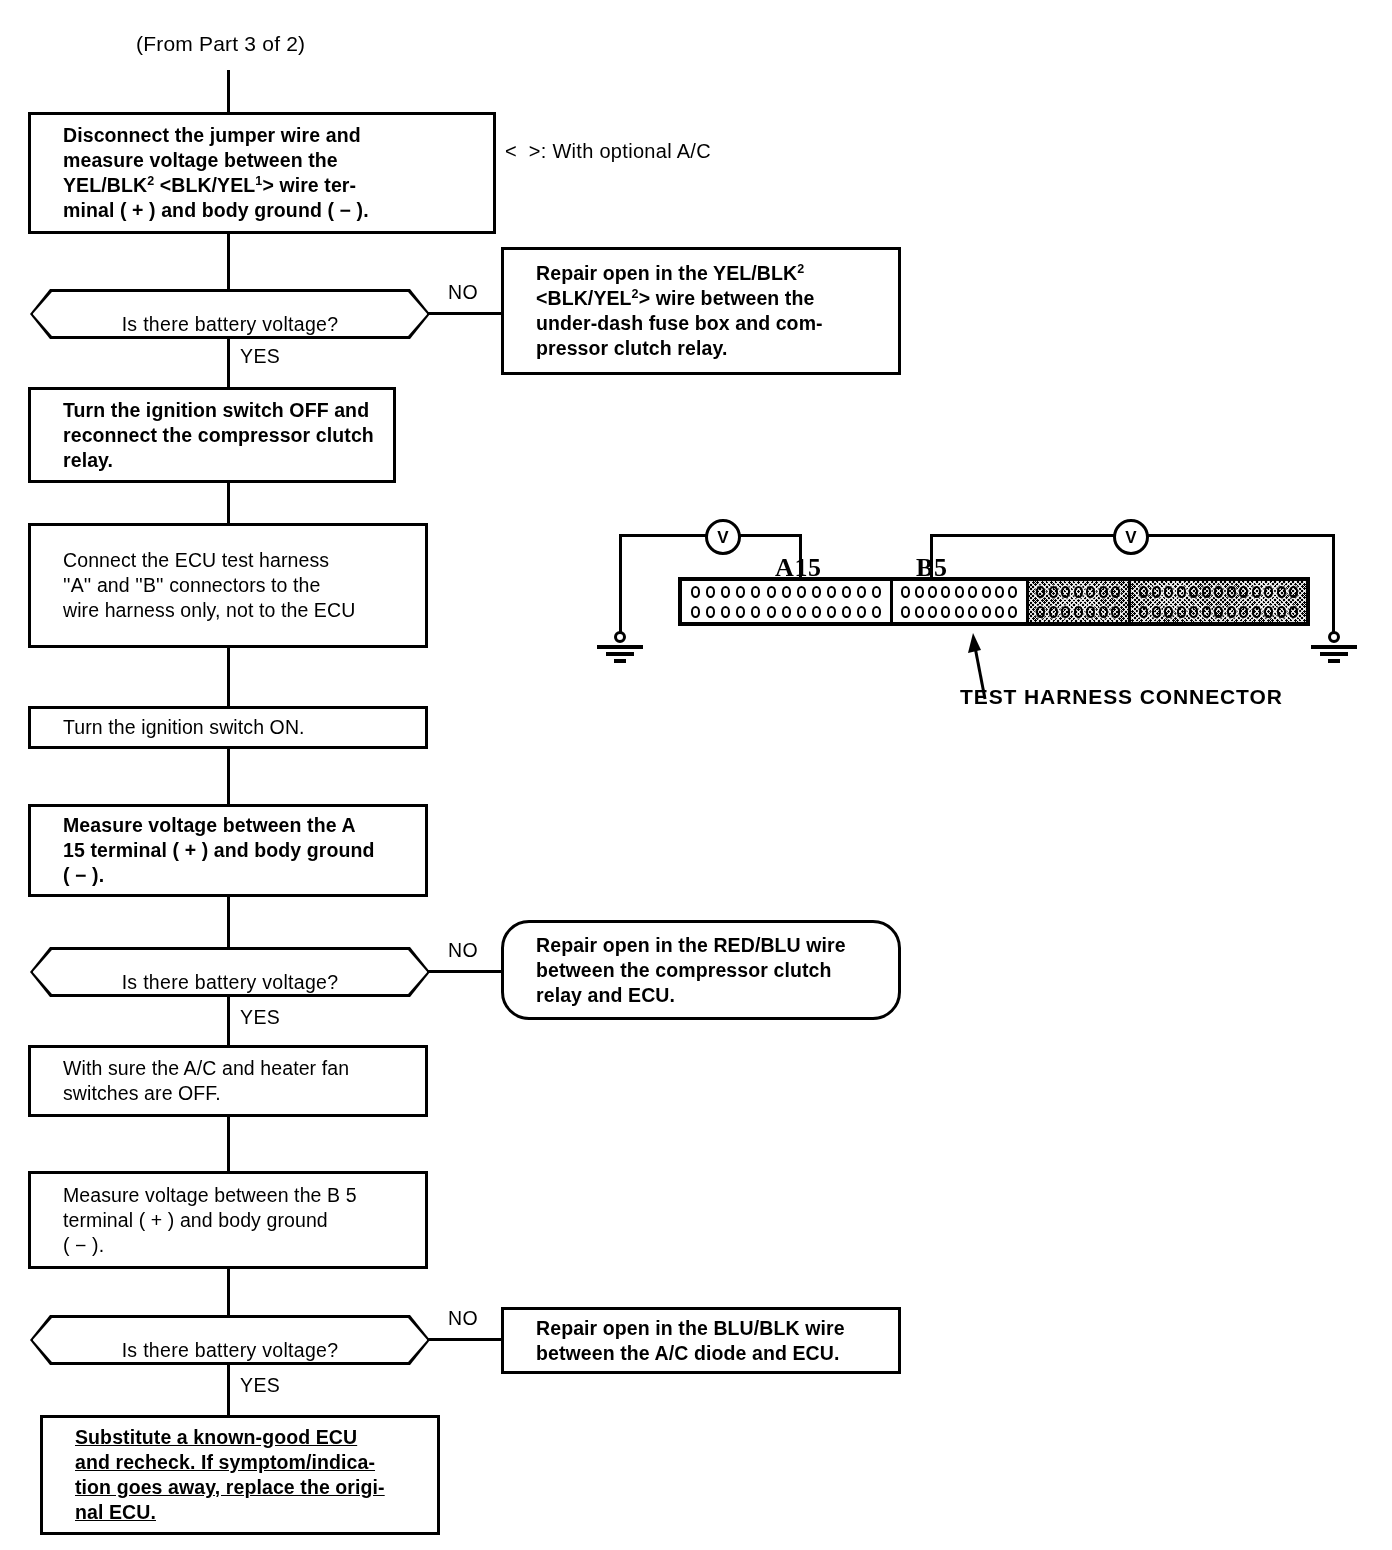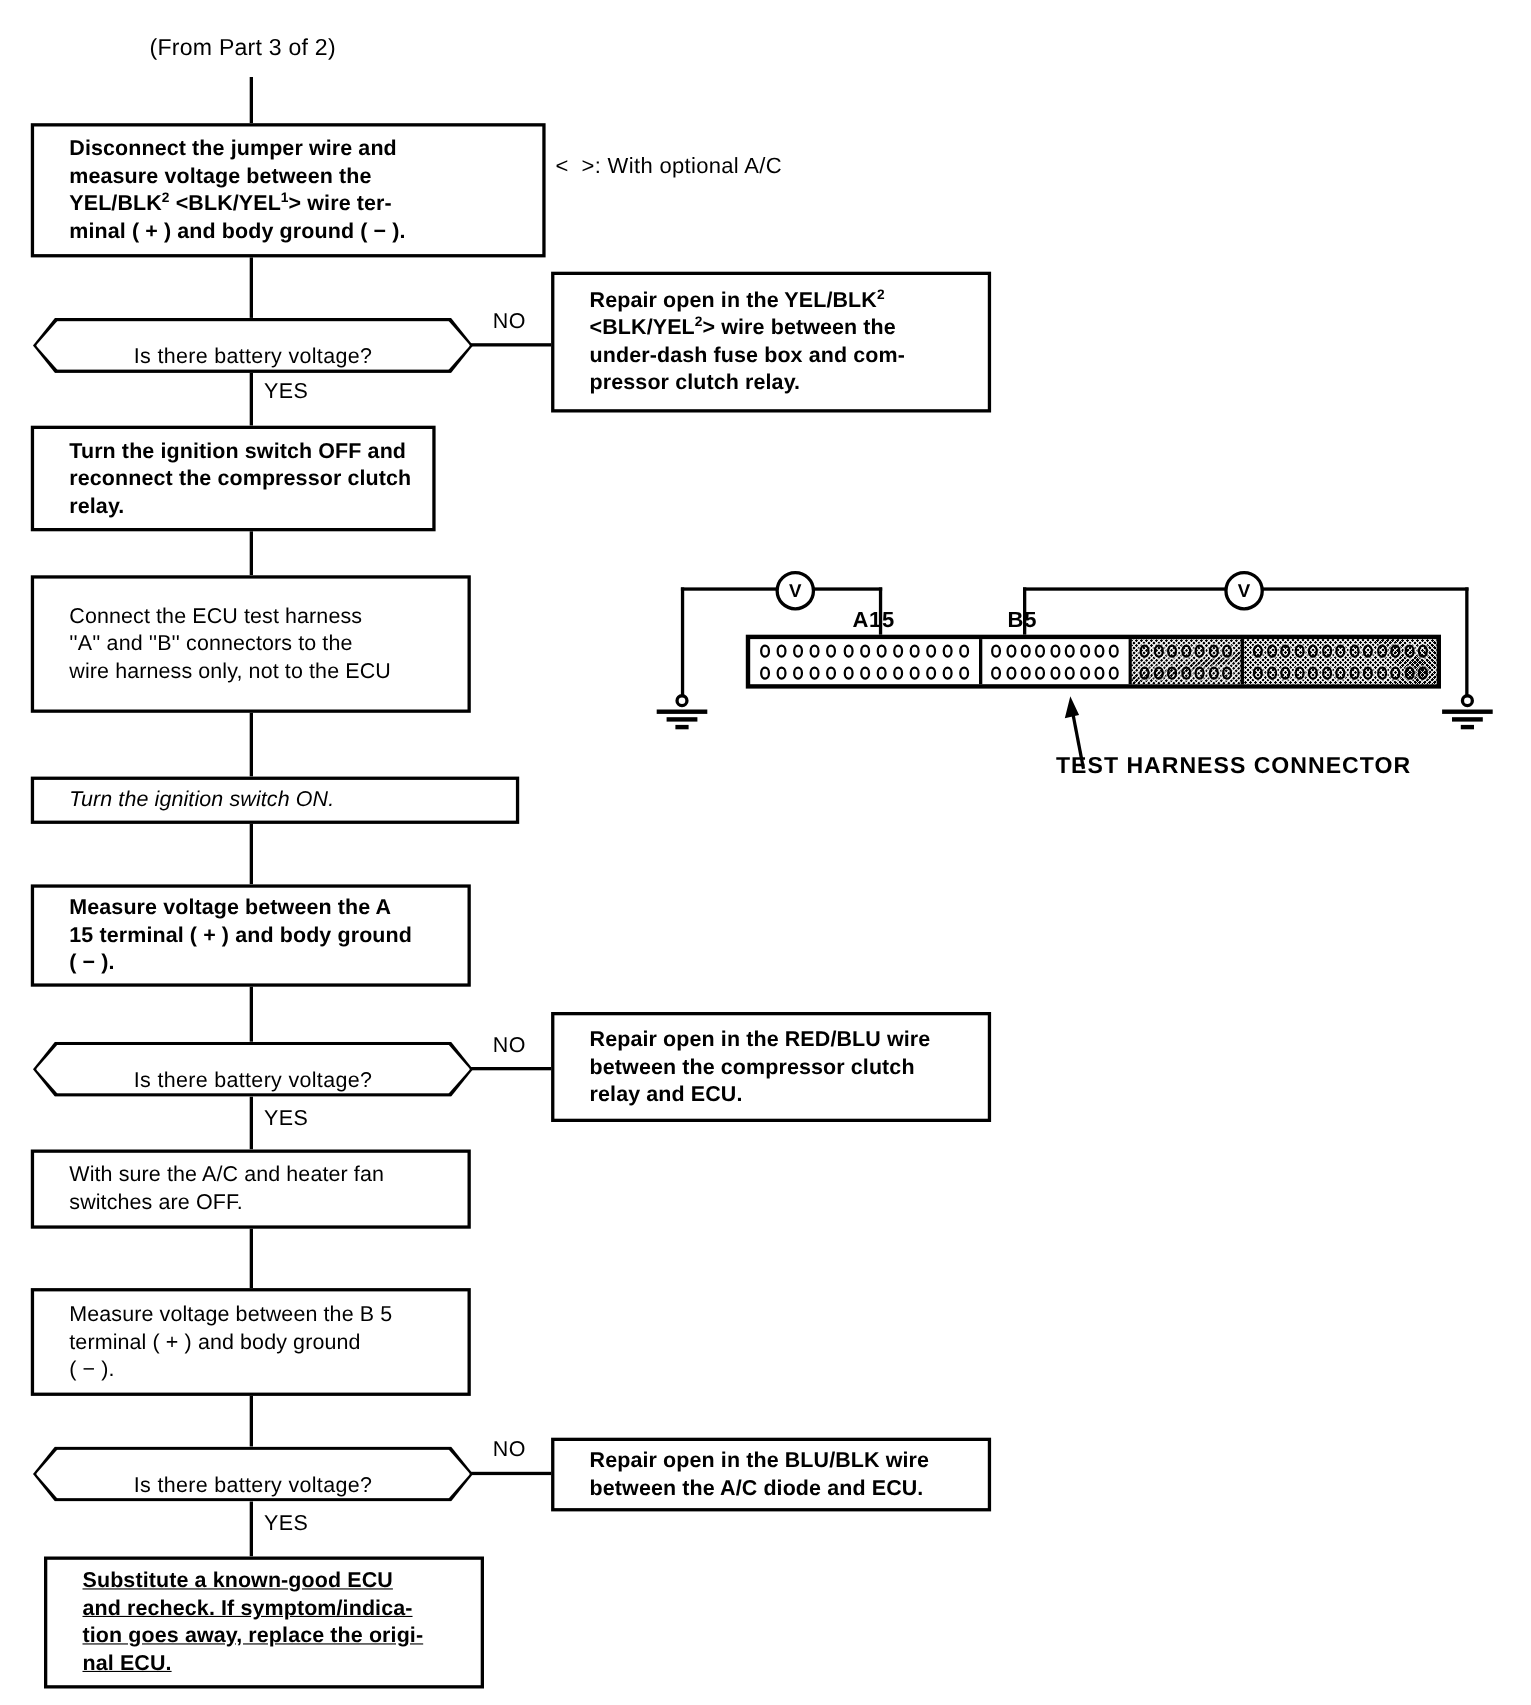--- a/index.html
+++ b/index.html
@@ -139,23 +139,24 @@
       repeating-linear-gradient(-45deg, rgba(255,255,255,.85) 0 1.2px, rgba(0,0,0,0) 1.2px 3.2px);
   }
   .conn-seg.shaded .pin {
     background: transparent;
     border-color: #000;
     box-shadow: 0 0 0 1.4px rgba(255,255,255,.55);
   }
 
   .pin-label {
     position: absolute;
-    font-size: 20px;
+    font-size: 26px;
     font-weight: 700;
     letter-spacing: 0.6px;
+    font-family: Liberation Serif, serif;
   }
 
   .fig-caption {
     position: absolute;
     font-size: 21px;
     font-weight: 700;
     letter-spacing: 0.9px;
     white-space: nowrap;
   }
 
@@ -234,21 +235,21 @@
   <div class="vline" style="left:227px; top:483px; height:40px;"></div>
 
   <div class="pbox light" style="left:28px; top:523px; width:400px; height:125px;">
     <div class="txt">Connect the ECU test harness
 ''A'' and ''B'' connectors to the
 wire harness only, not to the ECU</div>
   </div>
 
   <div class="vline" style="left:227px; top:648px; height:58px;"></div>
 
-  <div class="pbox light" style="left:28px; top:706px; width:444px; height:43px;font-style:italic;">
+  <div class="pbox light" style="left:28px; top:706px; width:400px; height:43px;">
     <div class="txt">Turn the ignition switch ON.</div>
   </div>
 
   <div class="vline" style="left:227px; top:749px; height:55px;"></div>
 
   <div class="pbox bold" style="left:28px; top:804px; width:400px; height:93px;">
     <div class="txt">Measure voltage between the A
 15 terminal ( + ) and body ground
 ( − ).</div>
   </div>
@@ -259,21 +260,21 @@
     <div class="shape"></div>
     <div class="dtxt">Is there battery voltage?</div>
   </div>
 
   <div class="hline" style="left:428px; top:970px; width:75px;"></div>
   <div class="flabel" style="left:448px; top:939px;">NO</div>
 
   <div class="vline" style="left:227px; top:997px; height:48px;"></div>
   <div class="flabel" style="left:240px; top:1006px;">YES</div>
 
-  <div class="pbox bold" style="left:501px; top:920px; width:400px; height:100px;">
+  <div class="pbox bold" style="left:501px; top:920px; width:400px; height:100px;border-radius:28px;">
     <div class="txt">Repair open in the RED/BLU wire
 between the compressor clutch
 relay and ECU.</div>
   </div>
 
   <div class="pbox light" style="left:28px; top:1045px; width:400px; height:72px;">
     <div class="txt">With sure the A/C and heater fan
 switches are OFF.</div>
   </div>
 

